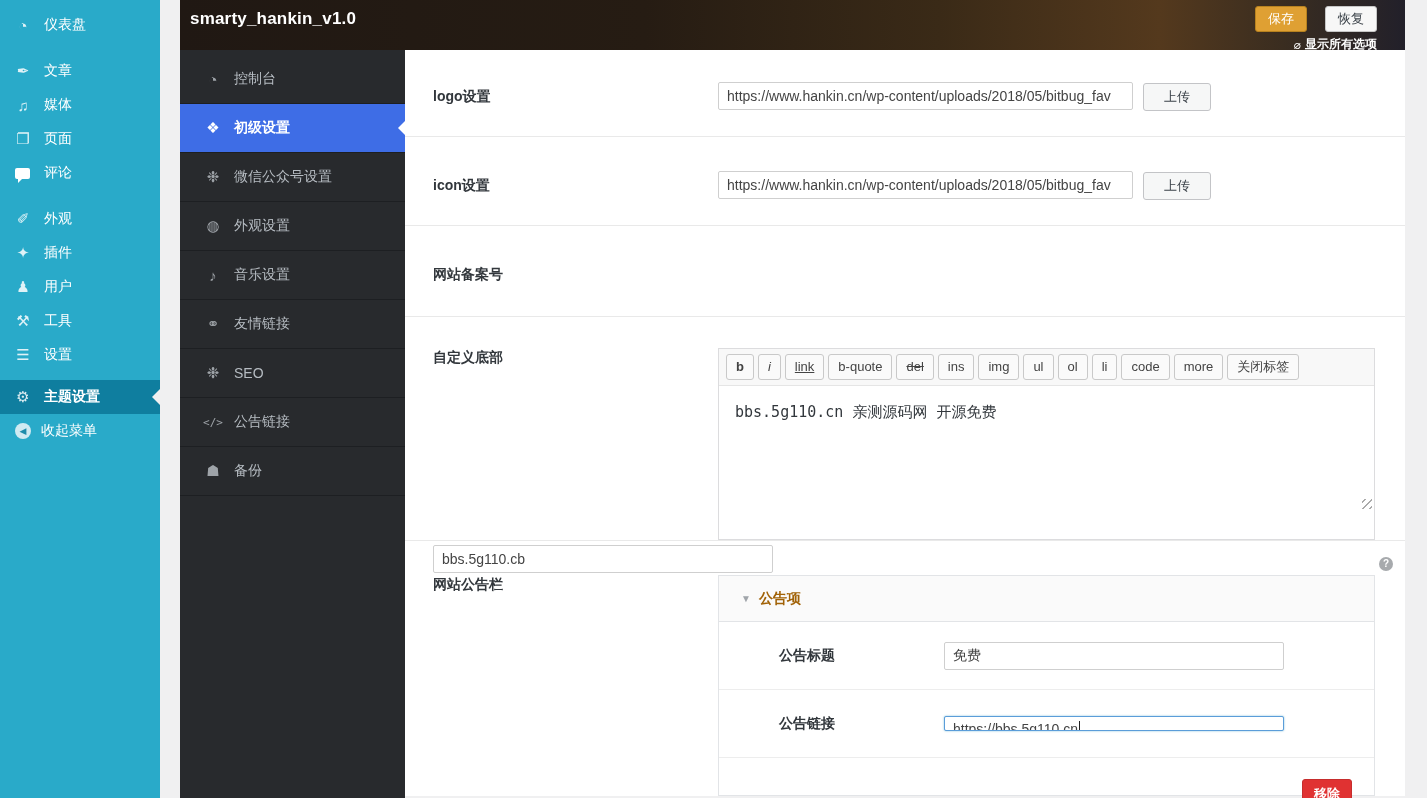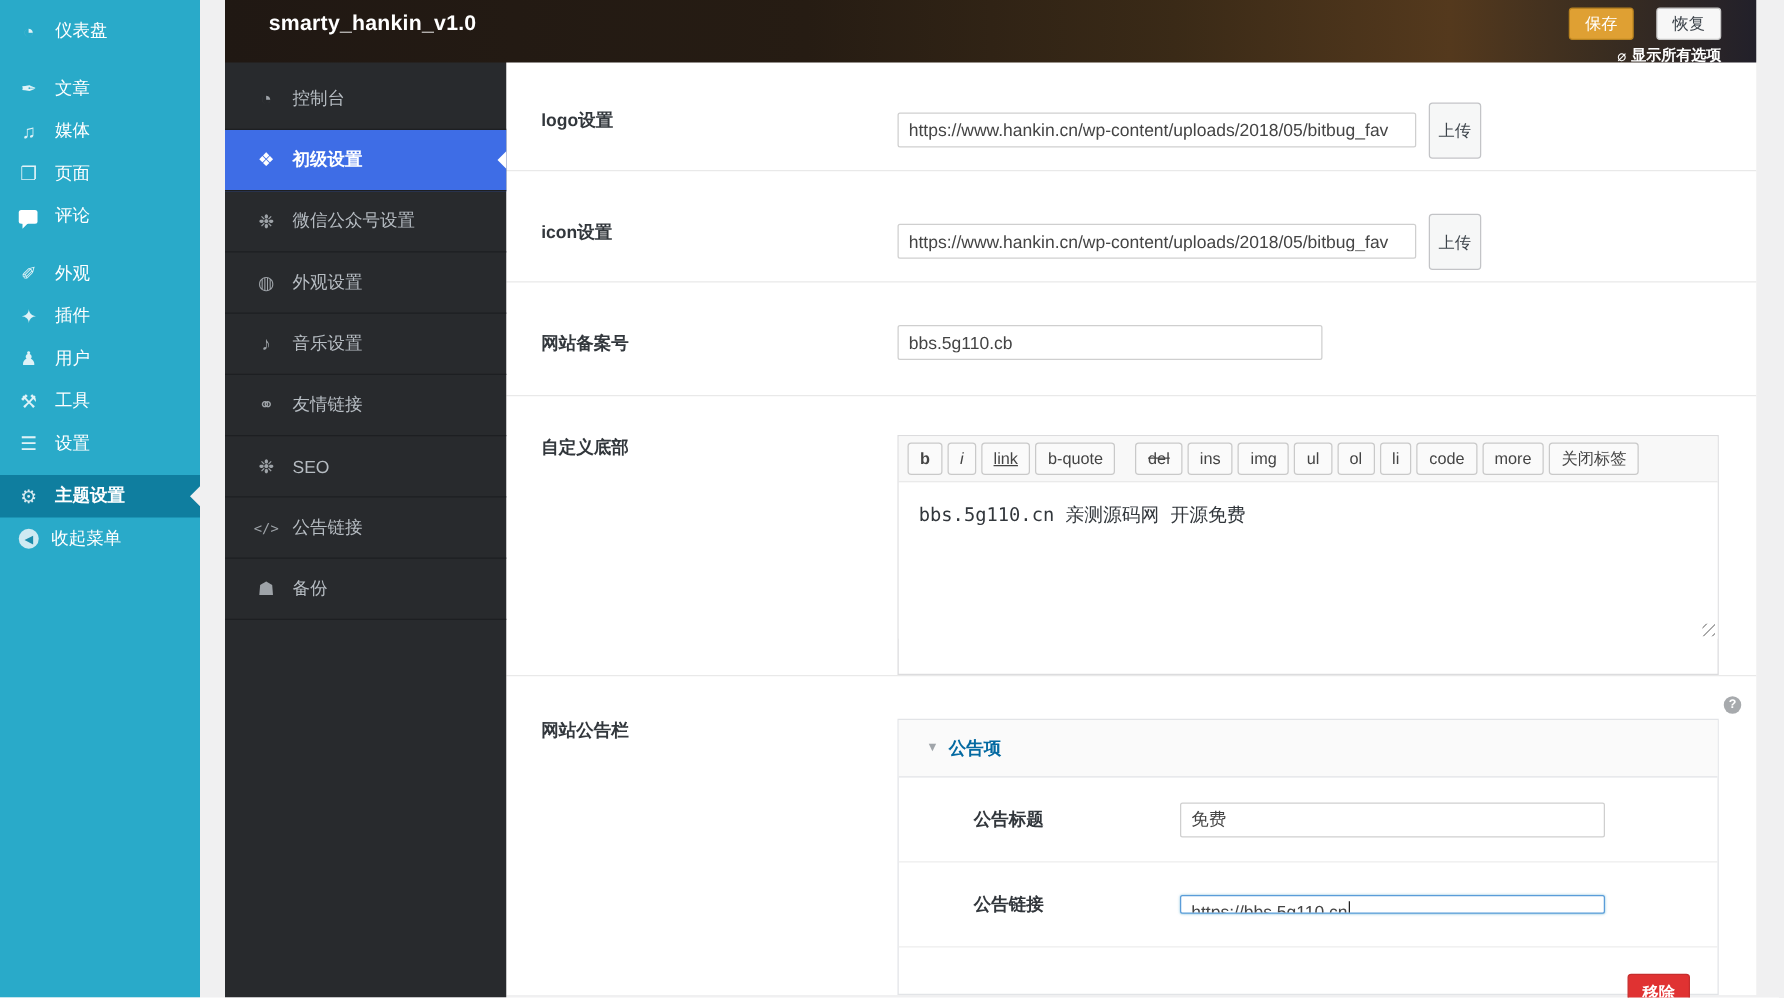--- a/index.html
+++ b/index.html
@@ -43,21 +43,21 @@
   }
   .circle-icon {
     width:16px; height:16px; border-radius:50%; background:#cfeaf2; color:#1d8cab;
     font-size:9px; line-height:16px; text-align:center; flex:0 0 16px; margin-left:3px;
   }
 
   
   .topbar {
     position:absolute; left:180px; top:0; width:1225px; height:50px; z-index:10;
     background:linear-gradient(90deg,#201813 0%,#261c13 38%,#3a2a17 62%,#54391d 80%,#3a2d20 90%,#22202a 100%);
-    display:flex; justify-content:space-between; padding:6px 28px 0 35px; color:#fff;
+    display:flex; justify-content:space-between; padding:6px 28px 0 10px; color:#fff;
   }
   .tb-title { font-size:17px; font-weight:600; margin-top:3px; letter-spacing:.2px; }
   .tb-right { display:flex; flex-direction:column; align-items:flex-end; }
   .tb-buttons { display:flex; gap:18px; }
   .btn-save {
     background:#dfa033; border:1px solid #b8821f; color:#fff; border-radius:3px;
     padding:3px 12px; font-size:13px; cursor:pointer;
   }
   .btn-restore {
     background:#f7f7f7; border:1px solid #c6c6c6; color:#3c434a; border-radius:3px;
@@ -89,52 +89,52 @@
   }
   .code-glyph { font-family:"DejaVu Sans Mono",monospace; font-size:11px !important; }
 
   
   .content {
     position:absolute; left:405px; top:48px; width:1000px; height:748px;
     background:#fff; z-index:3;
   }
   .crow { display:flex; padding-left:28px; border-bottom:1px solid #e9e9e9; }
   .crow-1,.crow-2 { height:89px; padding-top:34px; }
-  .crow-3 { height:91px; padding-top:34px; }
+  .crow-3 { height:91px; padding-top:34px;flex-direction:column; }
   .crow-4 { height:224px; padding-top:31px; }
   .crow-5 { height:255px; padding-top:34px; border-bottom:none; position:relative; }
   .clabel { width:285px; flex:0 0 285px; font-weight:bold; color:#32373c; line-height:28px; }
   .crow-4 .clabel, .crow-5 .clabel { line-height:18px; }
 
   .txt-input {
     height:28px; border:1px solid #cfcfcf; border-radius:2px; background:#fff;
     padding:0 8px; font-size:14px; color:#444;
     font-family:"Liberation Sans","DejaVu Sans",sans-serif;
   }
   .url-input { width:415px; }
   .beian-input { width:340px; }
   .btn-upload {
-    margin-left:6px; height:45px; padding:0 7px; background:#f6f7f7;
+    margin-left:6px; height:28px; padding:0 20px; background:#f6f7f7;
     border:1px solid #c3c4c7; border-radius:3px; color:#3c434a; font-size:13px; cursor:pointer;
   }
 
   
   .editor { width:657px; border:1px solid #dcdcde; background:#fff; }
   .ed-toolbar {
     display:flex; align-items:center; gap:4px; padding:5px 7px; height:37px;
     background:#f8f8f8; border-bottom:1px solid #e5e5e5;
   }
   .qt-btn {
     background:#fafafa; border:1px solid #c9c9c9; border-radius:3px;
     padding:3px 9px; font-size:13px; color:#444; cursor:pointer; line-height:18px;
   }
   .qt-b { font-weight:bold; }
   .qt-i { font-style:italic; }
   .qt-link { text-decoration:underline; }
-  .qt-del { text-decoration:line-through;margin-left:12px; }
+  .qt-del { text-decoration:line-through; }
   .ed-textarea-wrap { position:relative; }
   .ed-textarea {
     display:block; width:655px; height:125px; border:none; resize:none; outline:none;
     padding:17px 16px; font-family:"DejaVu Sans Mono","Liberation Mono",monospace;
     font-size:15px; color:#32373c; background:#fff;
   }
   .resize-handle {
     position:absolute; right:2px; bottom:2px; width:10px; height:10px; cursor:nwse-resize;
     background:repeating-linear-gradient(135deg,transparent 0 2px,#aaa 2px 3px,transparent 3px 5px);
   }
@@ -144,21 +144,21 @@
     position:absolute; top:16px; right:12px; width:14px; height:14px; border-radius:50%;
     background:#a7aaad; color:#fff; font-size:10px; font-weight:bold; line-height:14px;
     text-align:center; cursor:pointer;
   }
   .panel { width:657px; border:1px solid #e2e4e7; background:#fff; }
   .panel-header {
     height:46px; background:#fafafa; border-bottom:1px solid #e2e4e7;
     display:flex; align-items:center; gap:8px; padding-left:22px; cursor:pointer;
   }
   .panel-header .tri { color:#a0a5aa; font-size:10px; }
-  .panel-header .ph-label { font-weight:bold; color:#0369a1; }
+  .panel-header .ph-label { font-weight:bold; color:#a16207; }
   .panel-row { height:68px; display:flex; align-items:center; padding-left:40px; border-bottom:1px solid #ededed; }
   .panel-row .plabel { width:165px; flex:0 0 165px; font-weight:bold; color:#32373c;margin-left:20px; }
   .panel-input { width:340px; }
   .fake-input {
     width:340px; height:15px; border:1px solid #5b9dd9; border-radius:2px;
     box-shadow:0 0 2px rgba(30,140,190,.6); background:#fff; padding:0 8px;
     font-size:14px; color:#444; line-height:25px; white-space:nowrap; overflow:hidden;
   }
   .caret { display:inline-block; width:1px; height:15px; background:#222; vertical-align:-2px; margin-left:1px; }
   .panel-footer { position:relative; height:60px; }

